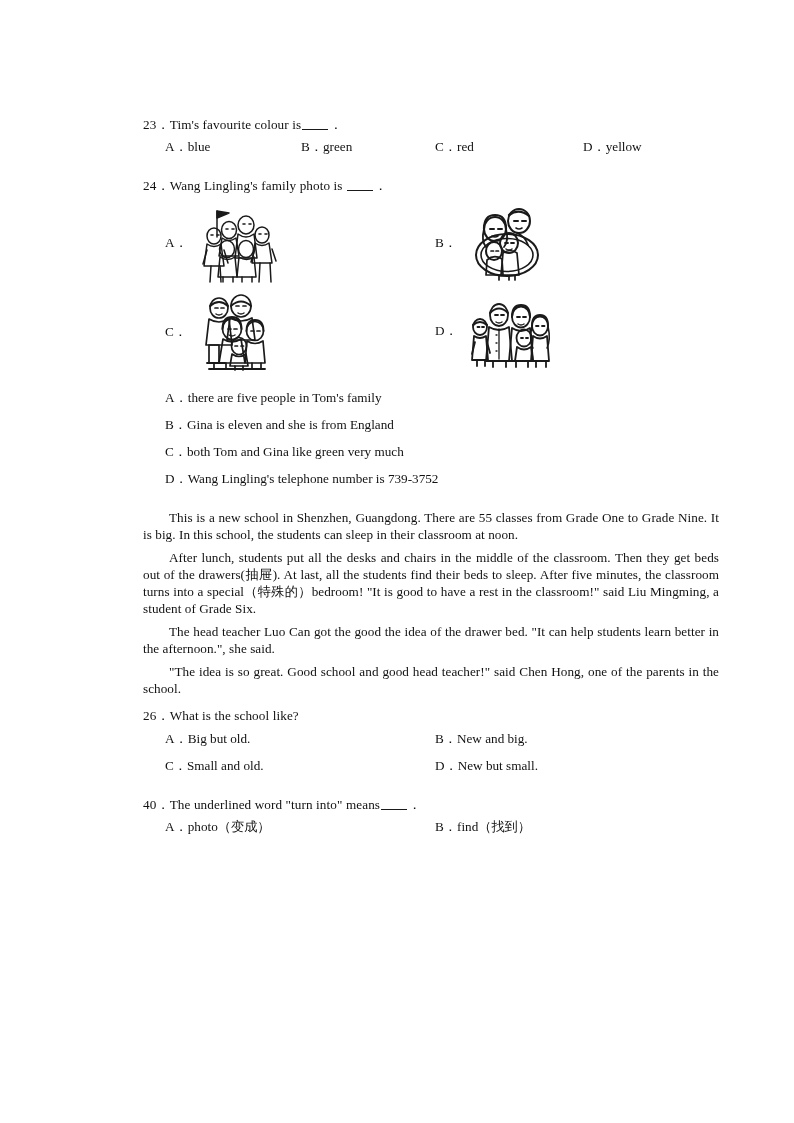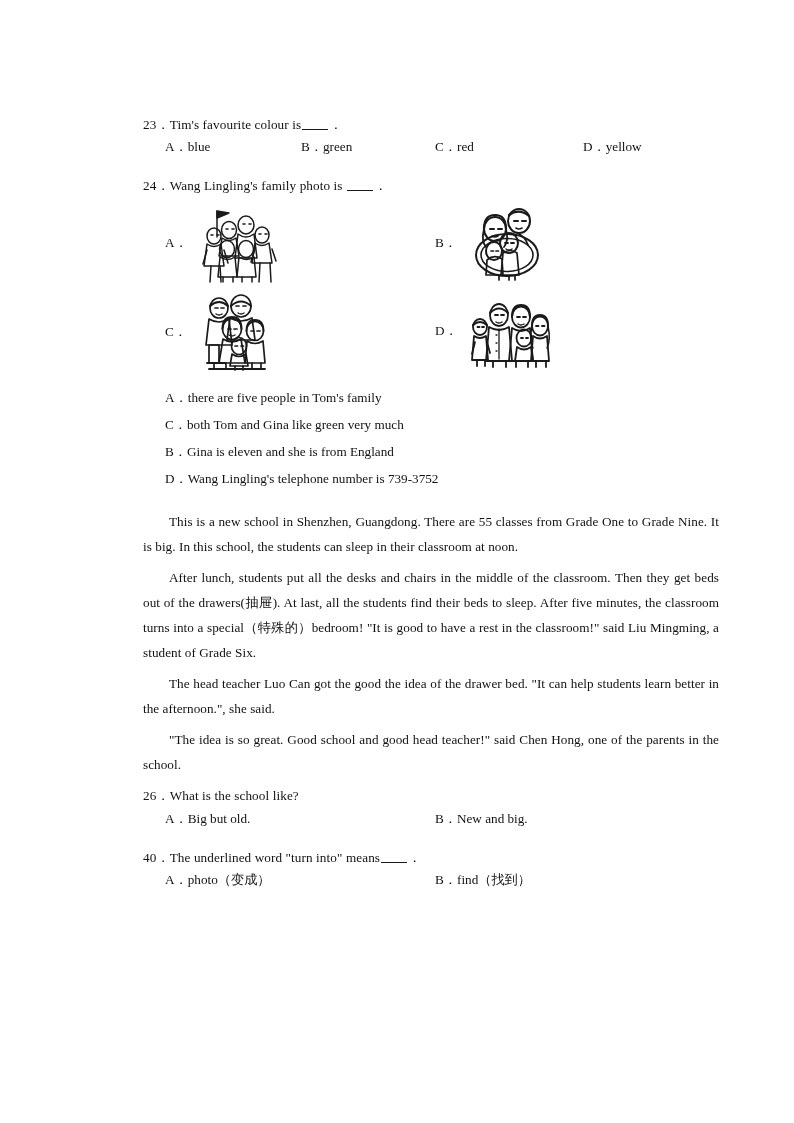--- a/index.html
+++ b/index.html
@@ -103,21 +103,21 @@
   
   .section-head {
     font-family: "DejaVu Sans", "Liberation Sans", sans-serif;
     font-size: 12px;
     line-height: 1.0;
     margin: 14px 0 0 6px;
     letter-spacing: 0.6px;
   }
   .para {
     font-size: 13.2px;
-    line-height: 25px;
+    line-height: 17px;
     text-indent: 26px;
     margin: 6px 0 0 0;
     text-align: justify;
     text-justify: inter-word;
     letter-spacing: 0.05px;
   }
   .para.first { margin-top: 10px; }
 
   .q-block { margin-top: 12px; }
   .q-block .q-stem { margin-bottom: 9px; }
@@ -313,44 +313,48 @@
         </div>
 
       </div>
     </div>
 
     <div class="q-block">
       <div class="opt-row">
         <span class="opt c1"><span class="lab">A．</span><span>there are five people in Tom's family</span></span>
       </div>
       <div class="opt-row">
+        <span class="opt c1"><span class="lab">B．</span><span>Gina is eleven and she is from England</span></span>
+      </div>
+      <div class="opt-row">
         <span class="opt c1"><span class="lab">C．</span><span>both Tom and Gina like green very much</span></span>
-      </div>
-      <div class="opt-row">
-        <span class="opt c1"><span class="lab">B．</span><span>Gina is eleven and she is from England</span></span>
       </div>
       <div class="opt-row">
         <span class="opt c1"><span class="lab">D．</span><span>Wang Lingling's telephone number is 739-3752</span></span>
       </div>
     </div>
 
 
     <div class="para first">This is a new school in Shenzhen, Guangdong. There are 55 classes from Grade One to Grade Nine. It is big. In this school, the students can sleep in their classroom at noon.</div>
     <div class="para">After lunch, students put all the desks and chairs in the middle of the classroom. Then they get beds out of the drawers(抽屉). At last, all the students find their beds to sleep. After five minutes, the classroom turns into a special（特殊的）bedroom! "It is good to have a rest in the classroom!" said Liu Mingming, a student of Grade Six.</div>
     <div class="para">The head teacher Luo Can got the good the idea of the drawer bed. "It can help students learn better in the afternoon.", she said.</div>
     <div class="para">"The idea is so great. Good school and good head teacher!" said Chen Hong, one of the parents in the school.</div>
 
     <div class="q-block">
       <div class="q-stem">
         <span class="q-num">26．</span><span>What is the school like?</span>
       </div>
       <div class="opt-row">
         <span class="opt h1"><span class="lab">A．</span><span>Big but old.</span></span>
         <span class="opt h2"><span class="lab">B．</span><span>New and big.</span></span>
       </div>
+      <div class="opt-row">
+        <span class="opt h1"><span class="lab">C．</span><span>Small and old.</span></span>
+        <span class="opt h2"><span class="lab">D．</span><span>New but small.</span></span>
+      </div>
     </div>
 
     <div class="q-block">
       <div class="q-stem">
         <span class="q-num">40．</span><span>The underlined word "turn into" means</span><span class="blank"></span><span>．</span>
       </div>
       <div class="opt-row">
         <span class="opt h1"><span class="lab">A．</span><span>photo（变成）</span></span>
         <span class="opt h2"><span class="lab">B．</span><span>find（找到）</span></span>
       </div>

